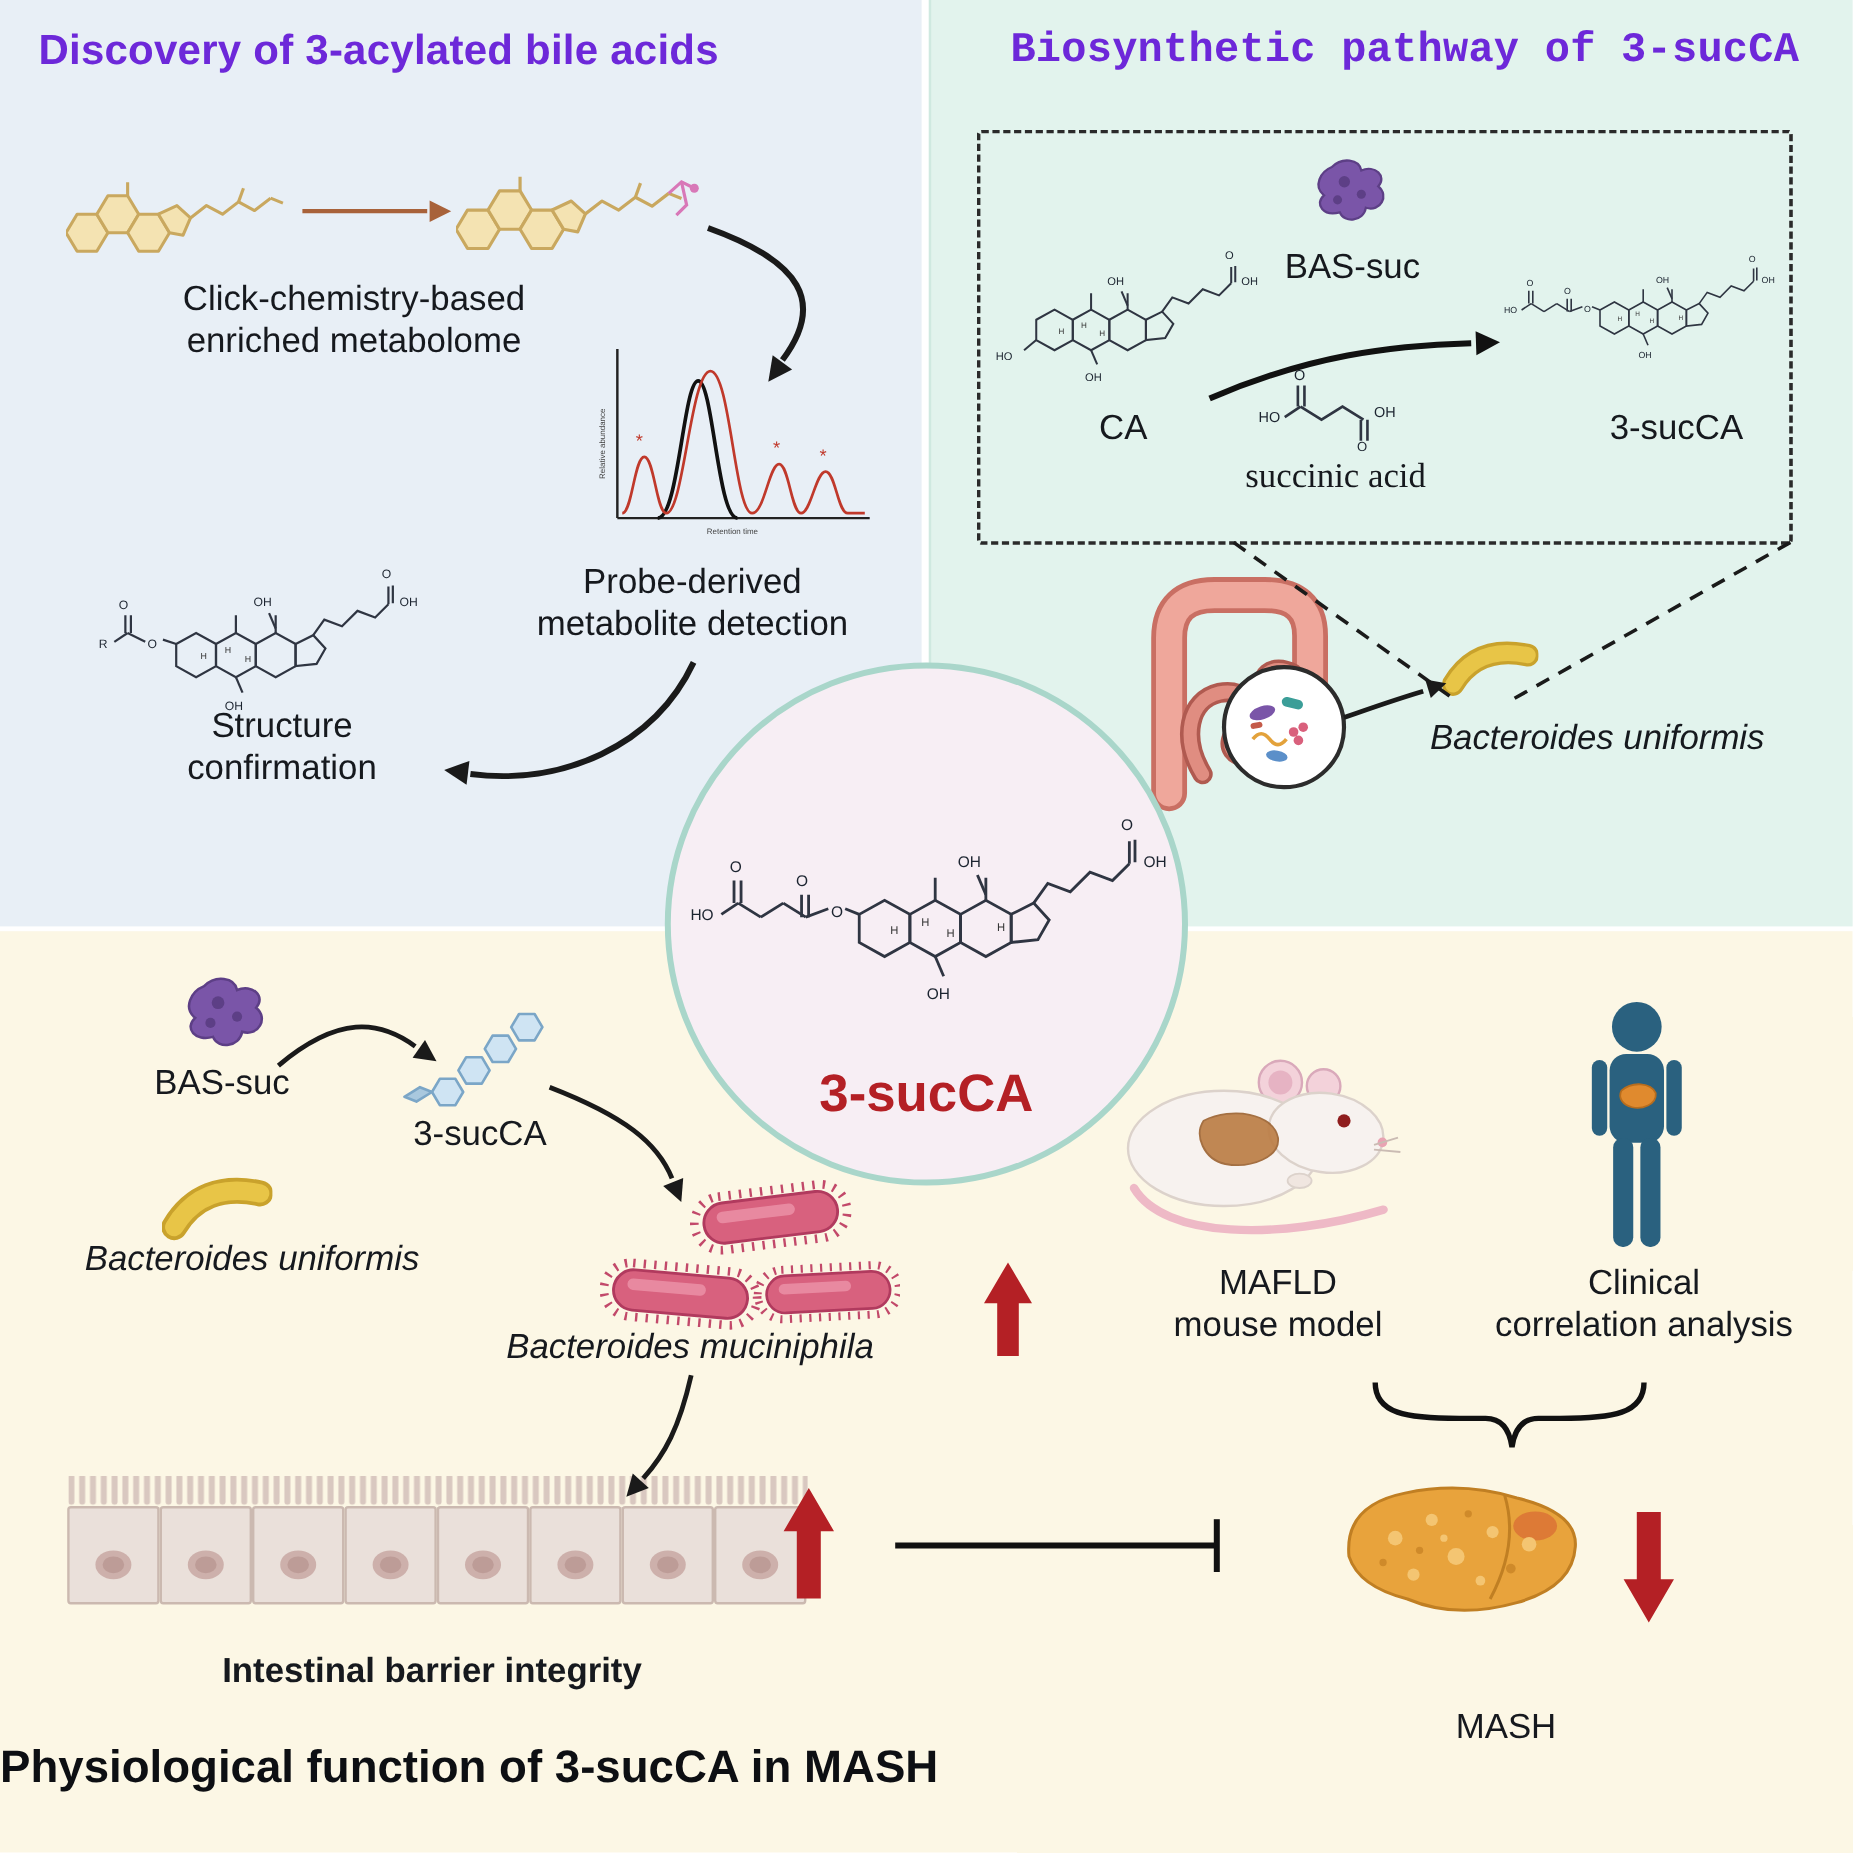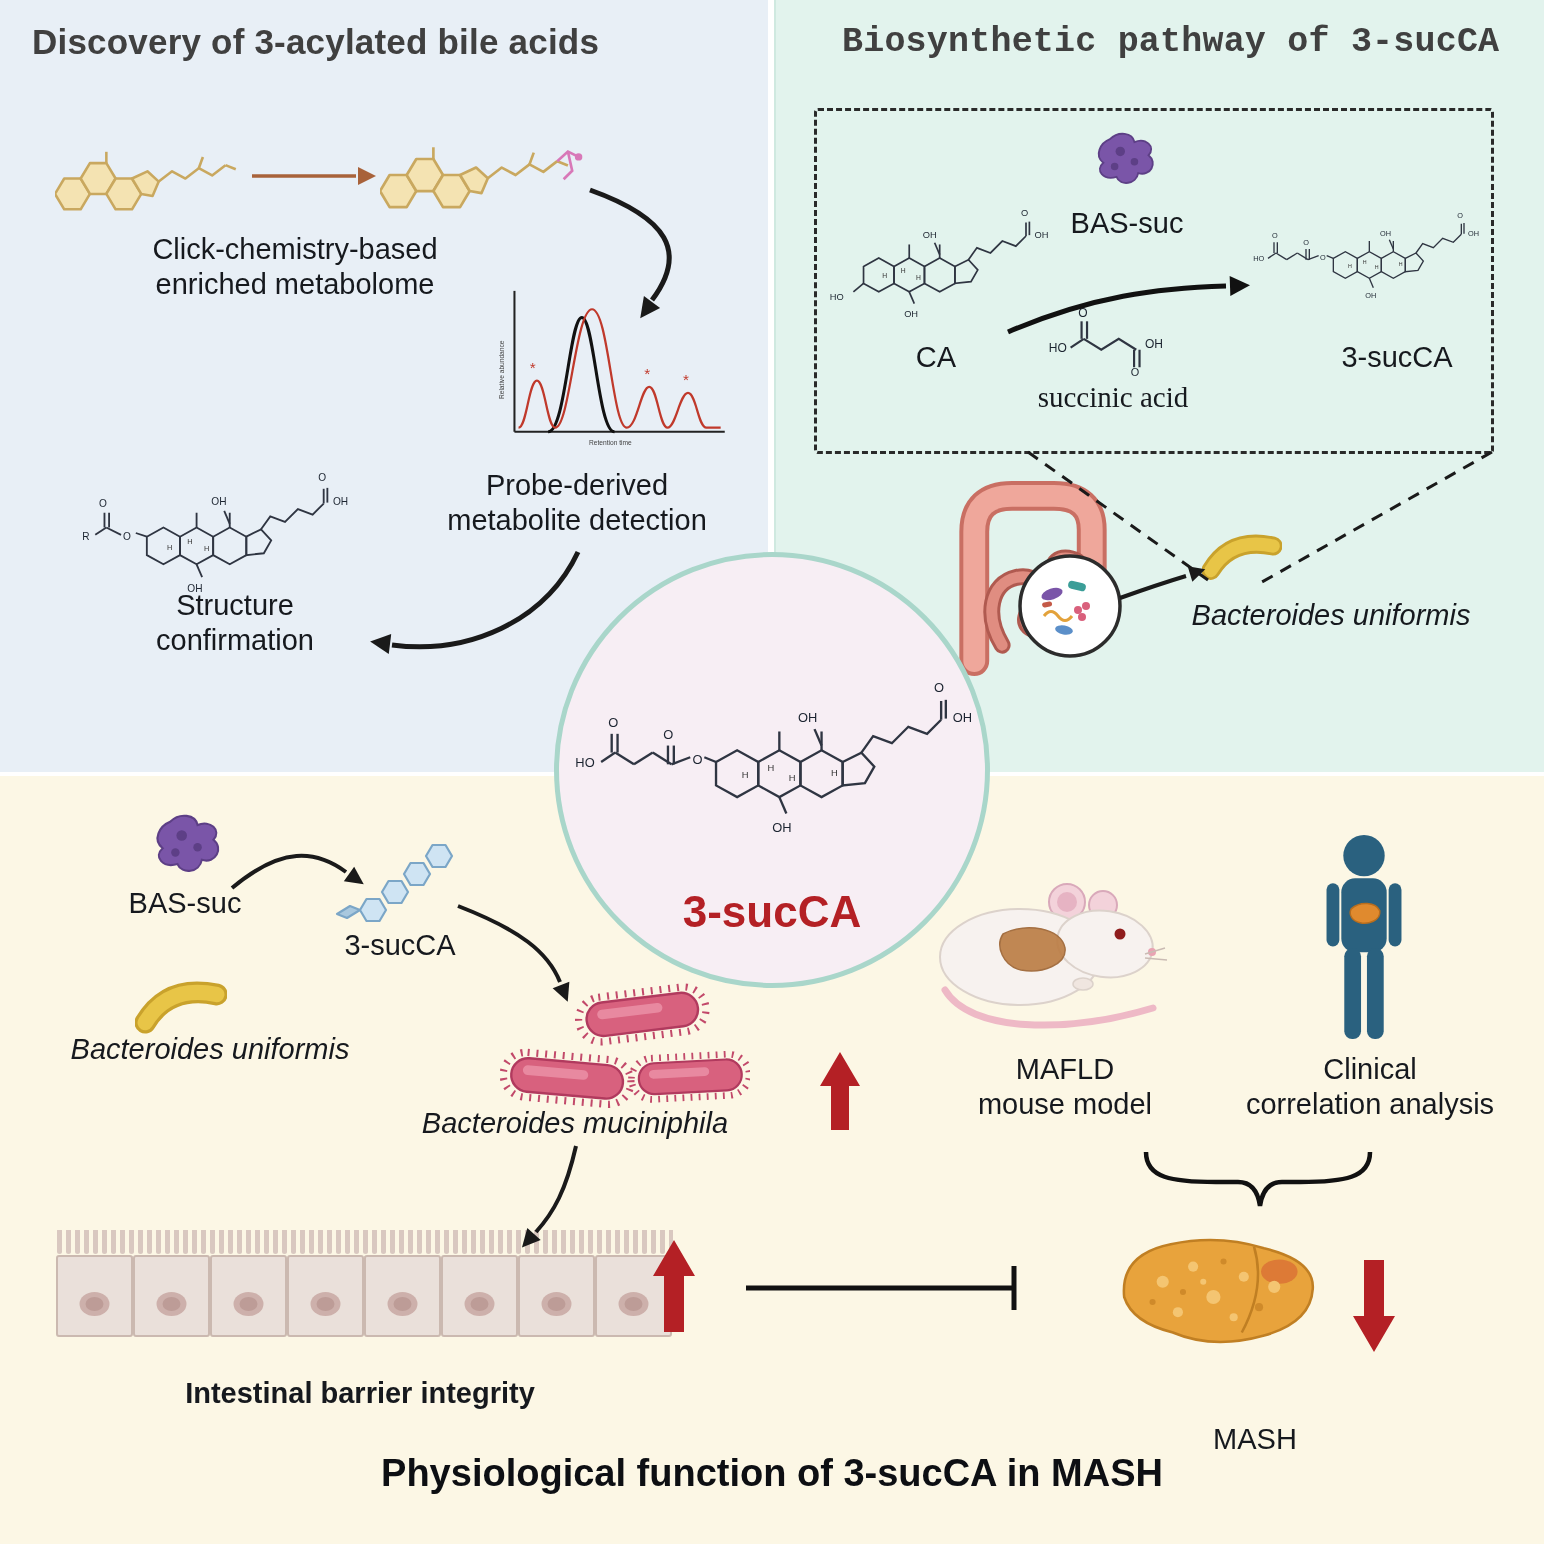--- a/index.html
+++ b/index.html
@@ -3,31 +3,31 @@
 <meta charset="utf-8">
 <style>
   html,body{margin:0;padding:0;background:#ffffff;}
   #canvas{position:relative;width:1544px;height:1544px;background:#ffffff;overflow:hidden;
           font-family:"Liberation Sans", sans-serif;color:#14171c;}
   .panel{position:absolute;}
   .panel-discovery{left:0;top:0;width:768px;height:772px;background:#e8eff6;}
   .panel-biosynthesis{left:774px;top:0;width:770px;height:772px;background:#e2f3ed;border-left:2px solid #cfe9e0;}
   .panel-function{left:0;top:776px;width:1544px;height:768px;background:#fcf7e5;}
   .abs{position:absolute;}
-  .title{font-weight:bold;font-size:35px;color:#404040;letter-spacing:.2px;}
+  .title{font-weight:bold;font-size:35px;color:#6d28d9;letter-spacing:.2px;}
   .label{font-size:29px;line-height:1.22;text-align:center;color:#16191e;}
   .italic{font-style:italic;}
   .ml{white-space:pre-line;}
   .dashed-box{border:3px dashed #2a2a2a;border-radius:4px;}
   .overlay{position:absolute;left:0;top:0;z-index:6;pointer-events:none;}
   .center-circle{position:absolute;left:554px;top:552px;width:436px;height:436px;border-radius:50%;
                  background:#f7eef4;border:5px solid #a9d6ca;z-index:10;box-sizing:border-box;}
   .center-label{position:absolute;left:0;top:330px;width:100%;text-align:center;
                 font-size:44px;font-weight:bold;color:#b42025;}
-  .bottom-title{font-weight:bold;font-size:38px;text-align:center;color:#0d0f13;}
+  .bottom-title{font-weight:bold;font-size:38px;text-align:left;color:#0d0f13;}
   svg text{font-family:"Liberation Sans", sans-serif;}
 </style>
 </head>
 <body>
 
 <div id="canvas">
 
   <svg width="0" height="0" style="position:absolute" aria-hidden="true">
     <defs>
 

